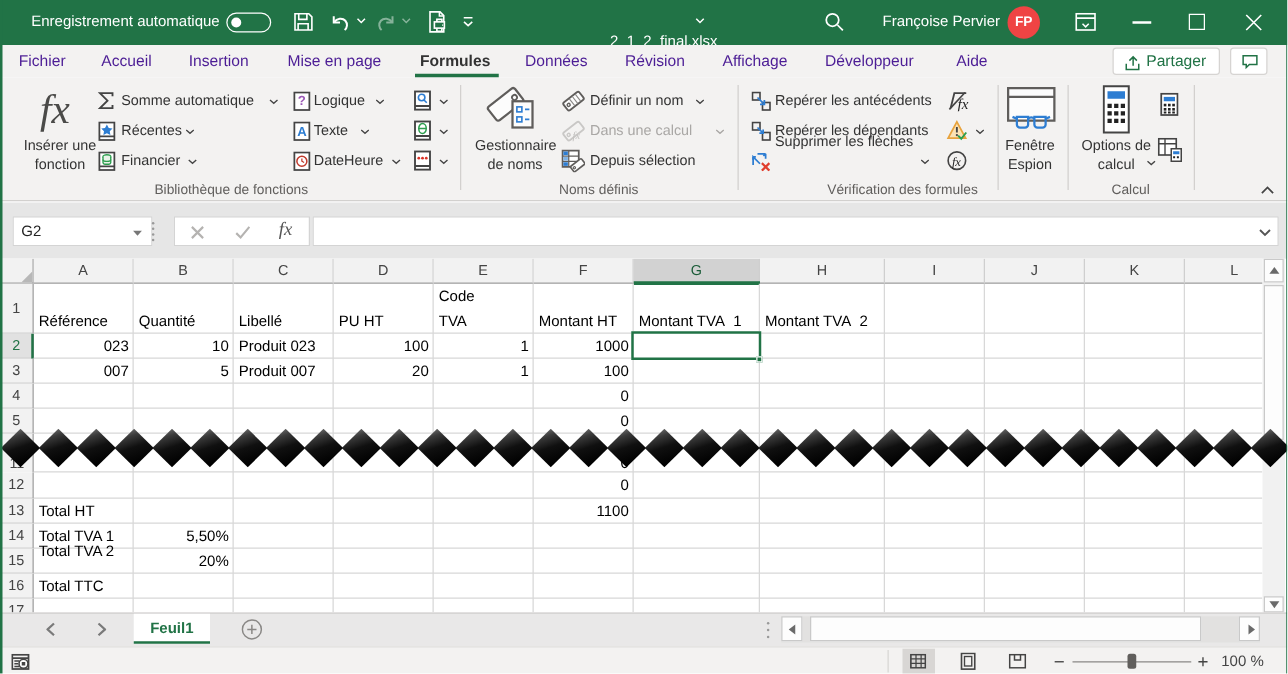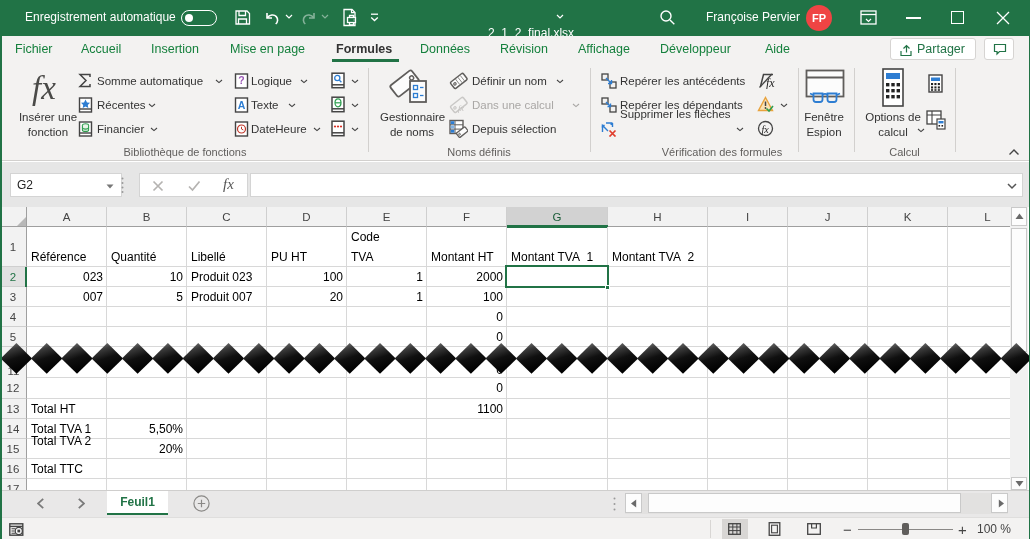--- a/index.html
+++ b/index.html
@@ -3,21 +3,21 @@
 <style>
 *{margin:0;padding:0;box-sizing:border-box}
 body{font-family:"Liberation Sans",sans-serif;}
 #app{position:relative;width:1030px;height:539px;background:#fff;overflow:hidden;font-family:"Liberation Sans",sans-serif;}
 .abs{position:absolute}
 
 #titlebar{position:absolute;left:0;top:0;width:1030px;height:36px;background:#217346;color:#fff;}
 #titlebar .txt{position:absolute;font-size:12px;color:#fff;white-space:nowrap}
 
 #tabrow{position:absolute;left:0;top:36px;width:1030px;height:26px;background:#f3f2f1;}
-.tab{position:absolute;top:0;height:26px;line-height:26px;font-size:12.5px;color:#15803d;}
+.tab{position:absolute;top:0;height:26px;line-height:26px;font-size:12.5px;color:#4c1d95;}
 
 #ribbon{position:absolute;left:0;top:62px;width:1030px;height:99px;background:#f3f2f1;border-bottom:1px solid #d2d0ce}
 .rsep{position:absolute;top:6px;height:84px;width:1px;background:#d2d0ce}
 .glabel{position:absolute;top:84px;height:14px;font-size:11px;color:#605e5c;text-align:center;white-space:nowrap}
 .rtxt{position:absolute;font-size:11.5px;color:#333;white-space:nowrap;line-height:16px}
 
 #fbar{position:absolute;left:0;top:162px;width:1030px;height:45px;background:#e6e6e6;}
 .wbox{position:absolute;background:#fff;border:1px solid #d4d4d4}
 
 #grid{position:absolute;left:0;top:207px;width:1010px;height:283px;background:#fff;overflow:hidden}
@@ -437,21 +437,21 @@
 <div class="cell" style="left:351px;top:20px;height:20px;line-height:20px">Code</div>
 <div class="cell" style="left:351px;top:40px;height:20px;line-height:20px">TVA</div>
 <div class="cell" style="left:431px;top:40px;height:20px;line-height:20px">Montant HT</div>
 <div class="cell" style="left:511px;top:40px;height:20px;line-height:20px">Montant TVA&nbsp;&nbsp;1</div>
 <div class="cell" style="left:612px;top:40px;height:20px;line-height:20px">Montant TVA&nbsp;&nbsp;2</div>
 <div class="cell" style="left:23px;width:80px;top:60px;height:20px;line-height:20px;text-align:right">023</div>
 <div class="cell" style="left:103px;width:80px;top:60px;height:20px;line-height:20px;text-align:right">10</div>
 <div class="cell" style="left:191px;top:60px;height:20px;line-height:20px">Produit 023</div>
 <div class="cell" style="left:263px;width:80px;top:60px;height:20px;line-height:20px;text-align:right">100</div>
 <div class="cell" style="left:343px;width:80px;top:60px;height:20px;line-height:20px;text-align:right">1</div>
-<div class="cell" style="left:423px;width:80px;top:60px;height:20px;line-height:20px;text-align:right">2000</div>
+<div class="cell" style="left:423px;width:80px;top:60px;height:20px;line-height:20px;text-align:right">1000</div>
 <div class="cell" style="left:23px;width:80px;top:80px;height:20px;line-height:20px;text-align:right">007</div>
 <div class="cell" style="left:103px;width:80px;top:80px;height:20px;line-height:20px;text-align:right">5</div>
 <div class="cell" style="left:191px;top:80px;height:20px;line-height:20px">Produit 007</div>
 <div class="cell" style="left:263px;width:80px;top:80px;height:20px;line-height:20px;text-align:right">20</div>
 <div class="cell" style="left:343px;width:80px;top:80px;height:20px;line-height:20px;text-align:right">1</div>
 <div class="cell" style="left:423px;width:80px;top:80px;height:20px;line-height:20px;text-align:right">100</div>
 <div class="cell" style="left:423px;width:80px;top:100px;height:20px;line-height:20px;text-align:right">0</div>
 <div class="cell" style="left:423px;width:80px;top:120px;height:20px;line-height:20px;text-align:right">0</div>
 <div class="cell" style="left:423px;width:80px;top:153px;height:20px;line-height:20px;text-align:right">0</div>
 <div class="cell" style="left:423px;width:80px;top:171px;height:21px;line-height:21px;text-align:right">0</div>

